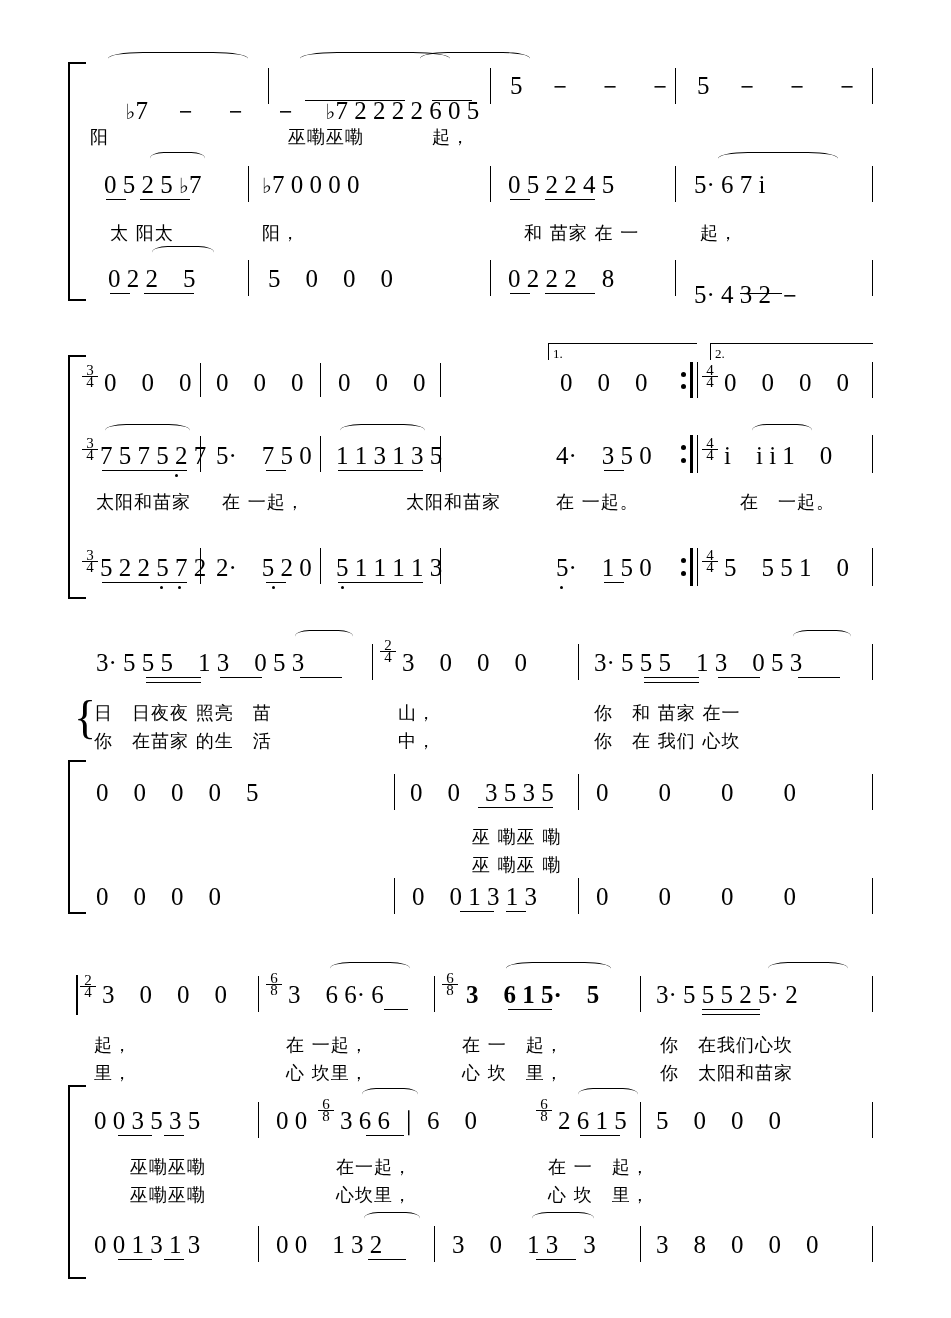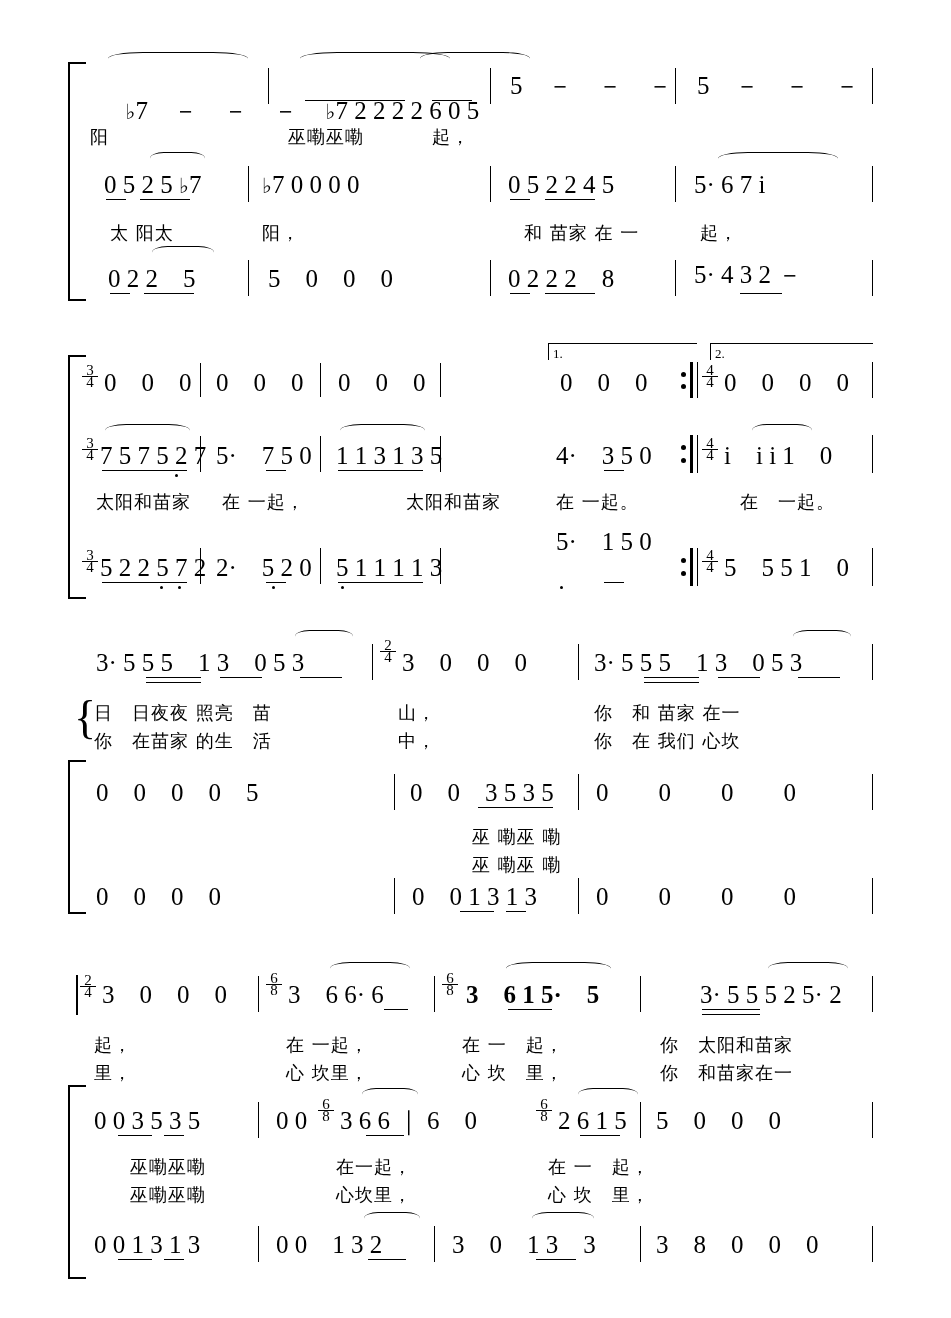--- a/index.html
+++ b/index.html
@@ -88,21 +88,21 @@
     <div class="ul" style="left:110px;top:293px;width:20px;"></div>
     <div class="ul" style="left:144px;top:293px;width:50px;"></div>
     <div class="slur" style="left:152px;top:246px;width:62px;"></div>
     <div class="thinbar" style="left:248px;top:260px;height:36px;"></div>
     <div class="t num" style="left:268px;top:266px;">5　0　0　0</div>
     <div class="thinbar" style="left:490px;top:260px;height:36px;"></div>
     <div class="t num" style="left:508px;top:266px;">0 2 2 2　8</div>
     <div class="ul" style="left:510px;top:293px;width:20px;"></div>
     <div class="ul" style="left:545px;top:293px;width:50px;"></div>
     <div class="thinbar" style="left:675px;top:260px;height:36px;"></div>
-    <div class="t num" style="left:694px;top:262px;">5· 4 3 2 －</div>
+    <div class="t num" style="left:694px;top:282px;">5· 4 3 2 －</div>
     <div class="ul" style="left:740px;top:293px;width:42px;"></div>
     <div class="thinbar" style="left:872px;top:260px;height:36px;"></div>
   </div>
 
   <div>
     <div class="brace" style="left:68px;top:355px;height:240px;"></div>
 
     <div class="ts" style="left:82px;top:365px;">
       <b>3</b>
         <b class="den">4</b>
@@ -177,21 +177,21 @@
     <div class="dot" style="left:178px;top:586px;"></div>
     <div class="thinbar" style="left:200px;top:548px;height:36px;"></div>
     <div class="t num" style="left:216px;top:555px;">2·　5 2 0</div>
     <div class="ul" style="left:266px;top:582px;width:20px;"></div>
     <div class="dot" style="left:272px;top:586px;"></div>
     <div class="thinbar" style="left:320px;top:548px;height:36px;"></div>
     <div class="t num" style="left:336px;top:555px;">5 1 1 1 1 3</div>
     <div class="ul" style="left:338px;top:582px;width:85px;"></div>
     <div class="dot" style="left:341px;top:586px;"></div>
     <div class="thinbar" style="left:440px;top:548px;height:36px;"></div>
-    <div class="t num" style="left:556px;top:529px;">5·　1 5 0</div>
+    <div class="t num" style="left:556px;top:555px;">5·　1 5 0</div>
     <div class="ul" style="left:604px;top:582px;width:20px;"></div>
     <div class="dot" style="left:560px;top:586px;"></div>
     <div class="vbar" style="left:690px;top:548px;height:38px;border-left-width:3px;"></div>
     <div class="thinbar" style="left:697px;top:548px;height:38px;"></div>
     <div class="rdot" style="left:681px;top:558px;"></div>
     <div class="rdot" style="left:681px;top:571px;"></div>
     <div class="ts" style="left:702px;top:550px;">
       <b>4</b>
         <b class="den">4</b>
     </div>
@@ -271,34 +271,34 @@
     <div class="slur" style="left:330px;top:962px;width:80px;"></div>
     <div class="thinbar" style="left:434px;top:976px;height:36px;"></div>
     <div class="ts" style="left:442px;top:973px;">
       <b>6</b>
         <b class="den">8</b>
     </div>
     <div class="t num" style="left:466px;top:982px;font-weight:bold;">3　6 1 5·　5</div>
     <div class="ul" style="left:508px;top:1009px;width:44px;"></div>
     <div class="slur" style="left:506px;top:962px;width:105px;"></div>
     <div class="thinbar" style="left:640px;top:976px;height:36px;"></div>
-    <div class="t num" style="left:656px;top:982px;margin-left:44px;">3· 5 5 5 2 5· 2</div>
+    <div class="t num" style="left:656px;top:982px;">3· 5 5 5 2 5· 2</div>
     <div class="ul" style="left:702px;top:1009px;width:58px;"></div>
     <div class="ul" style="left:702px;top:1014px;width:58px;"></div>
     <div class="slur" style="left:768px;top:962px;width:80px;"></div>
     <div class="thinbar" style="left:872px;top:976px;height:36px;"></div>
 
     <div class="t lyr" style="left:94px;top:1036px;">起，</div>
     <div class="t lyr" style="left:286px;top:1036px;">在 一起，</div>
     <div class="t lyr" style="left:462px;top:1036px;">在 一　起，</div>
-    <div class="t lyr" style="left:660px;top:1036px;">你　太阳和苗家</div>
+    <div class="t lyr" style="left:660px;top:1036px;">你　在我们心坎</div>
     <div class="t lyr" style="left:94px;top:1064px;">里，</div>
     <div class="t lyr" style="left:286px;top:1064px;">心 坎里，</div>
     <div class="t lyr" style="left:462px;top:1064px;">心 坎　里，</div>
-    <div class="t lyr" style="left:660px;top:1064px;">你　和苗家在一</div>
+    <div class="t lyr" style="left:660px;top:1064px;">你　太阳和苗家</div>
 
     <div class="t num" style="left:94px;top:1108px;">0 0 3 5 3 5</div>
     <div class="ul" style="left:118px;top:1135px;width:34px;"></div>
     <div class="ul" style="left:164px;top:1135px;width:20px;"></div>
     <div class="thinbar" style="left:258px;top:1102px;height:36px;"></div>
     <div class="t num" style="left:276px;top:1108px;">0 0</div>
     <div class="ts" style="left:318px;top:1099px;">
       <b>6</b>
         <b class="den">8</b>
     </div>

